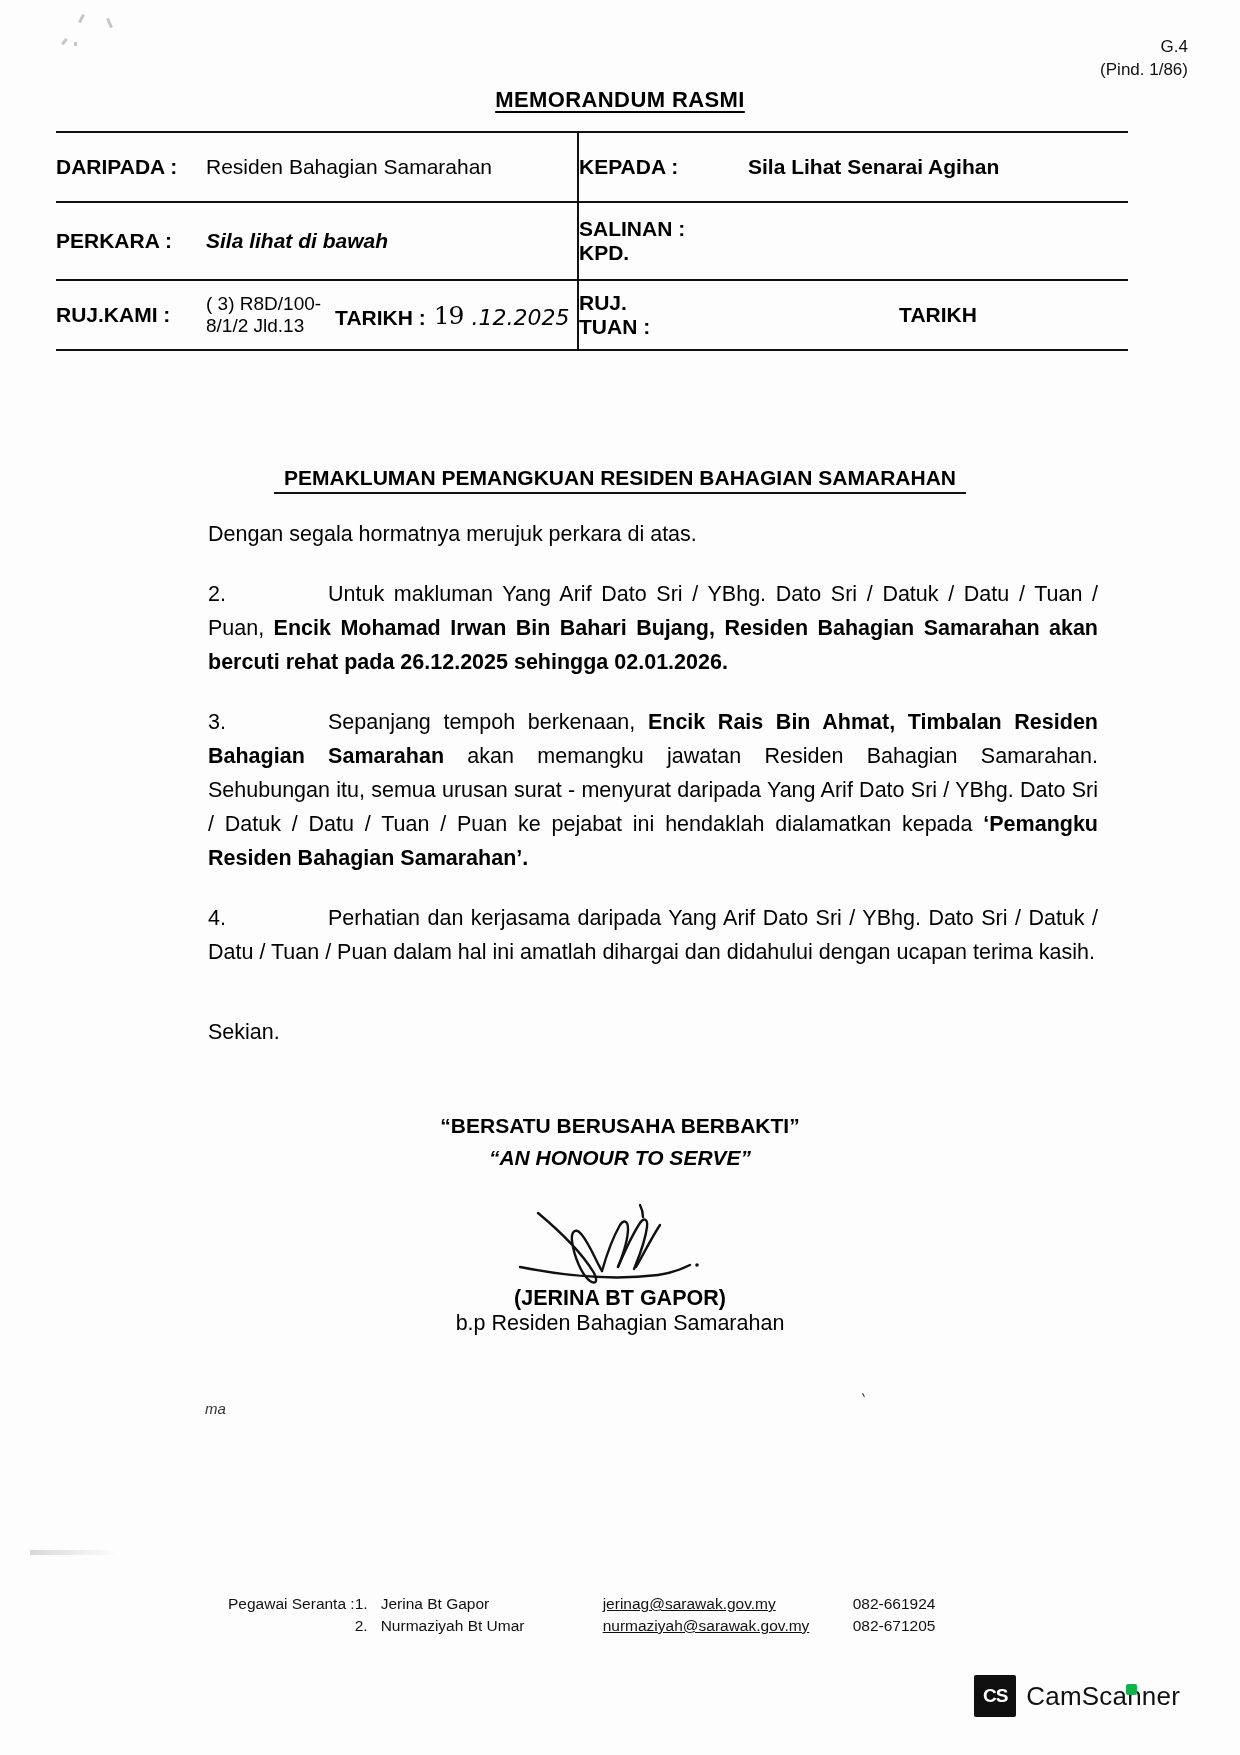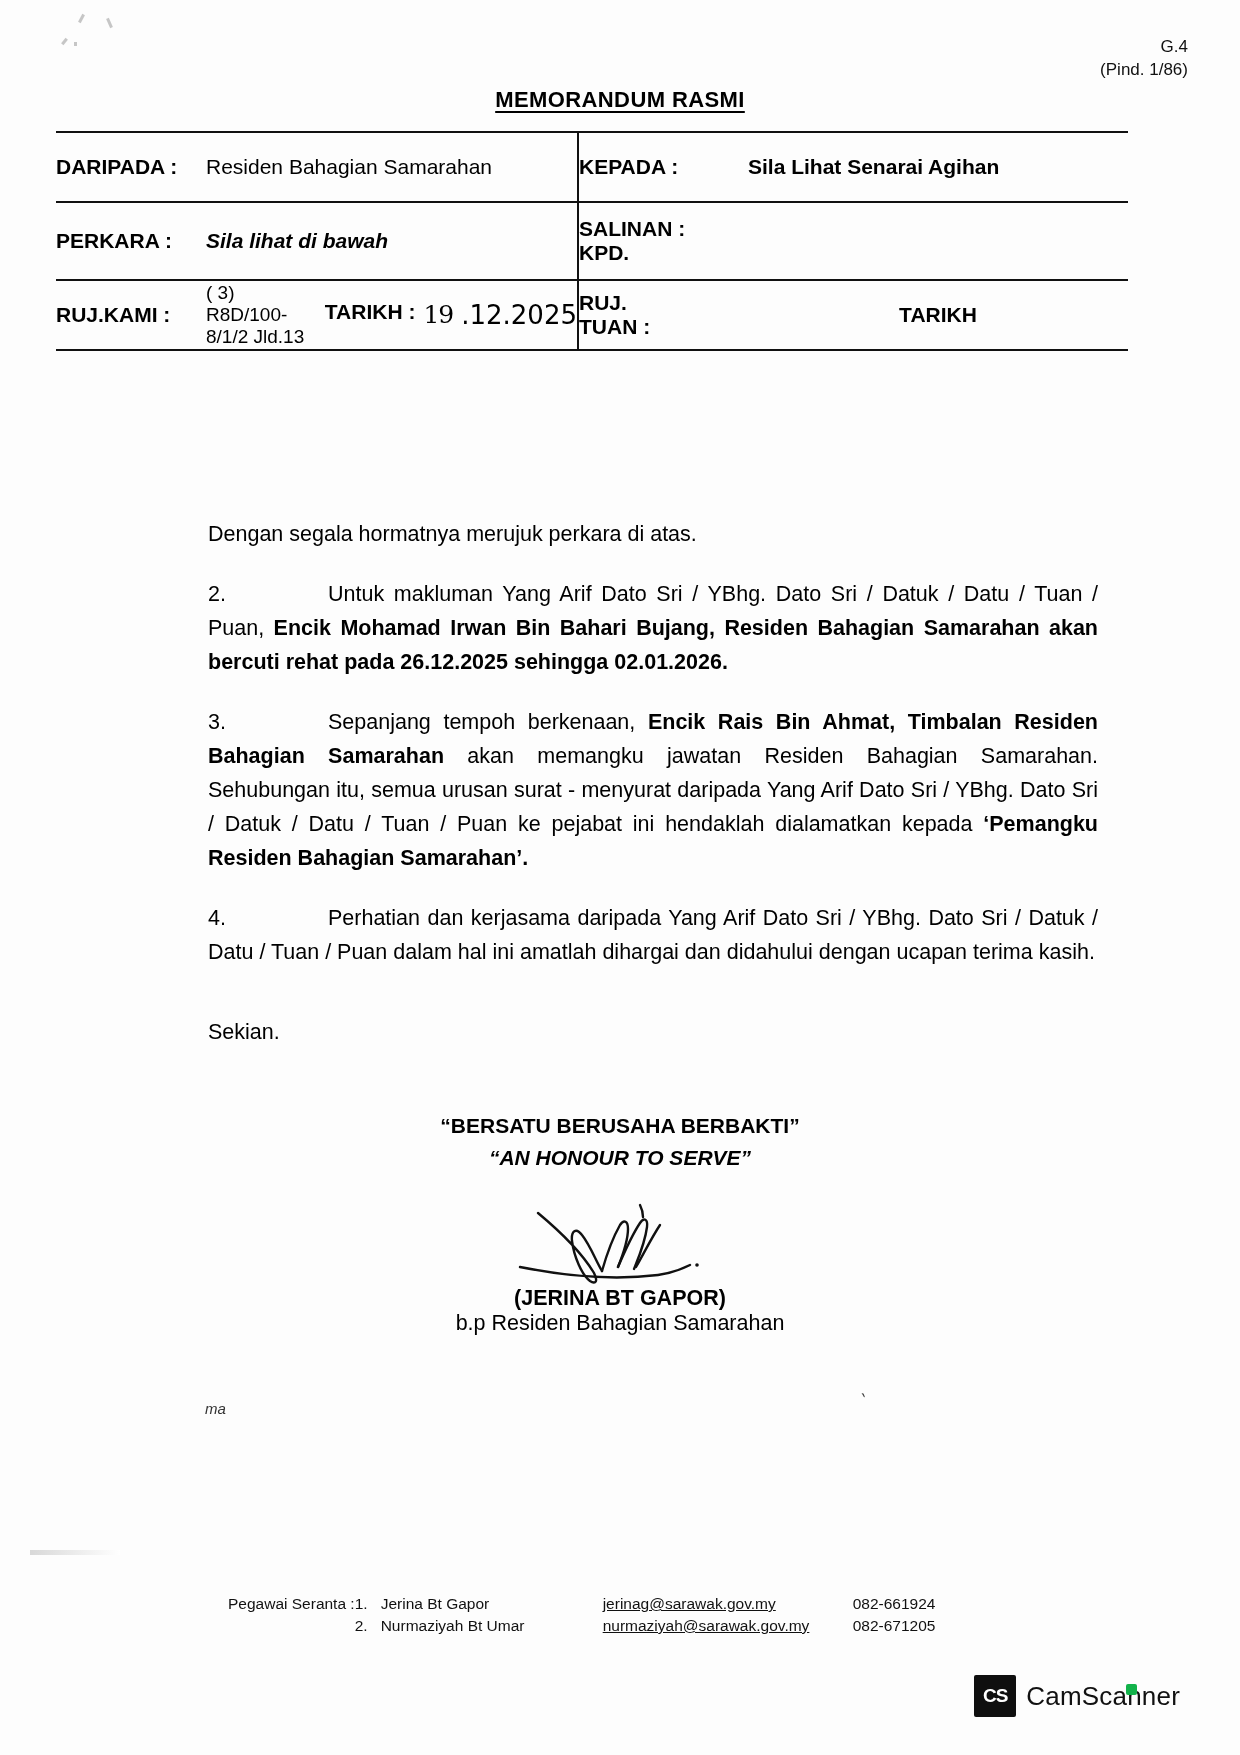--- a/index.html
+++ b/index.html
@@ -86,22 +86,23 @@
   .val-b {
     font-size: 21px;
     font-weight: bold;
   }
   .val-bi {
     font-size: 21px;
     font-weight: bold;
     font-style: italic;
   }
   .handwrite {
-    font-size: 26px;
+    font-size: 22px;
     font-family: "DejaVu Sans", sans-serif;
+    font-style: italic;
   }
   .hand-num {
     font-size: 25px;
     font-family: "DejaVu Serif", serif;
     letter-spacing: -1px;
   }
 
   .ruj-line { font-size: 19px; line-height: 1.15; }
 
   
@@ -311,38 +312,41 @@
     <tr>
       <td class="cell-pad row-line-top row-line-bot" style="padding-top:22px;padding-bottom:22px;">
         <span class="lbl">RUJ.KAMI :</span>
       </td>
       <td class="cell-pad row-line-top row-line-bot">
         <div style="display:flex;align-items:center;gap:14px;">
           <div>
             <div class="ruj-line">( 3) R8D/100-</div>
             <div class="ruj-line">8/1/2 Jld.13</div>
           </div>
-          <div style="display:flex;align-items:flex-start;gap:8px;">
+          <div style="display:flex;align-items:flex-end;gap:8px;">
             <span class="lbl">TARIKH :</span>
             <span class="hand-num">19</span>
                 <span class="handwrite">.12.2025</span>
           </div>
         </div>
       </td>
       <td class="cell-pad row-line-top row-line-bot vdiv">
         <div class="lbl">RUJ.</div>
         <div class="lbl">TUAN :</div>
       </td>
       <td class="cell-pad row-line-top row-line-bot" style="text-align:center;">
         <span class="lbl">TARIKH</span>
       </td>
     </tr>
   </tbody>
     </table>
 
+  <div class="subject">
+    <span>PEMAKLUMAN PEMANGKUAN RESIDEN BAHAGIAN SAMARAHAN</span>
+  </div>
 
   <div class="body">
     <p>Dengan segala hormatnya merujuk perkara di atas.</p>
 
     <p>
       <span class="num">2.</span><span>Untuk makluman Yang Arif Dato Sri / YBhg. Dato Sri / Datuk / Datu / Tuan / Puan, </span><b>Encik Mohamad Irwan Bin Bahari Bujang, Residen Bahagian Samarahan akan bercuti rehat pada 26.12.2025 sehingga 02.01.2026.</b>
     </p>
 
     <p>
       <span class="num">3.</span><span>Sepanjang tempoh berkenaan, </span><b>Encik Rais Bin Ahmat, Timbalan Residen Bahagian Samarahan</b><span> akan memangku jawatan Residen Bahagian Samarahan. Sehubungan itu, semua urusan surat - menyurat daripada Yang Arif Dato Sri / YBhg. Dato Sri / Datuk / Datu / Tuan / Puan ke pejabat ini hendaklah dialamatkan kepada </span><b>‘Pemangku Residen Bahagian Samarahan’.</b>

